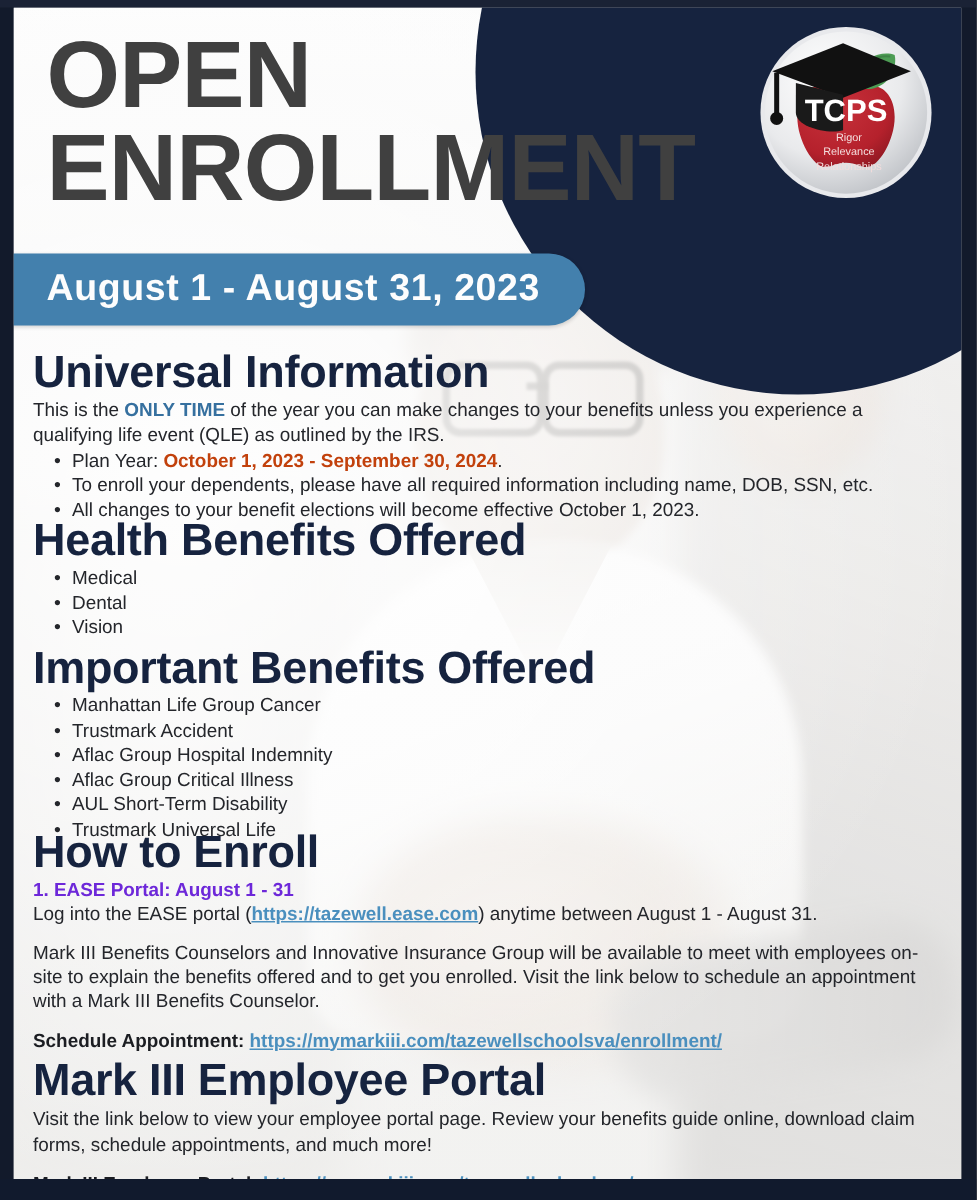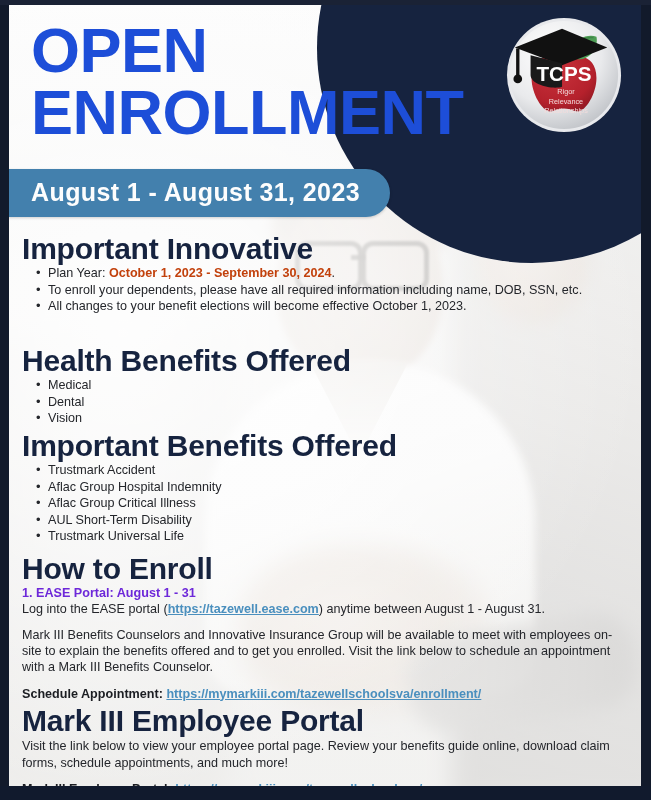--- a/index.html
+++ b/index.html
@@ -125,21 +125,21 @@
     position:absolute;right:18px;top:11px;width:118px;height:118px;z-index:9;
   }
 
   
   .content{position:absolute;inset:0;z-index:12;}
 
   .title{
     position:absolute;left:22px;top:14px;
     font-size:63px;line-height:.99;
     font-weight:bold;letter-spacing:-.5px;
-    color:#1d4ed8;
+    color:#404040;
   }
   .title .l2{display:block;}
 
   .date-pill{
     position:absolute;left:-14px;top:164px;
     background:#4380ad;
     color:#fdfdfd;
     font-size:25px;font-weight:bold;letter-spacing:.4px;
     padding:9px 30px 10px 36px;
     border-radius:0 26px 26px 0;
@@ -241,40 +241,42 @@
     <div class="content">
 
       <div class="title">
         <span>OPEN</span>
         <span class="l2">ENROLLMENT</span>
       </div>
 
       <div class="date-pill">August 1 - August 31, 2023</div>
 
       <div class="sec" style="top:228px;">
-        <h2 class="h">Important Innovative</h2>
+        <h2 class="h">Universal Information</h2>
+        <p class="body"><span>This is the </span><span class="hl">ONLY TIME</span><span> of the year you can make changes to your benefits unless you experience a qualifying life event (QLE) as outlined by the IRS.</span></p>
         <ul class="bl">
           <li><span>Plan Year: </span><span class="hl2">October 1, 2023 - September 30, 2024</span><span>.</span></li>
           <li class="b"><span>To enroll your dependents, please have all required information including name, DOB, SSN, etc.</span></li>
           <li><span>All changes to your benefit elections will become effective October 1, 2023.</span></li>
         </ul>
       </div>
 
       <div class="sec" style="top:340px;">
         <h2 class="h">Health Benefits Offered</h2>
         <ul class="bl">
           <li><span>Medical</span></li>
           <li><span>Dental</span></li>
           <li><span>Vision</span></li>
         </ul>
       </div>
 
       <div class="sec" style="top:425px;">
         <h2 class="h">Important Benefits Offered</h2>
         <ul class="bl">
+          <li><span>Manhattan Life Group Cancer</span></li>
           <li><span>Trustmark Accident</span></li>
           <li><span>Aflac Group Hospital Indemnity</span></li>
           <li><span>Aflac Group Critical Illness</span></li>
           <li><span>AUL Short-Term Disability</span></li>
           <li><span>Trustmark Universal Life</span></li>
         </ul>
       </div>
 
       <div class="sec" style="top:548px;">
         <h2 class="h">How to Enroll</h2>

